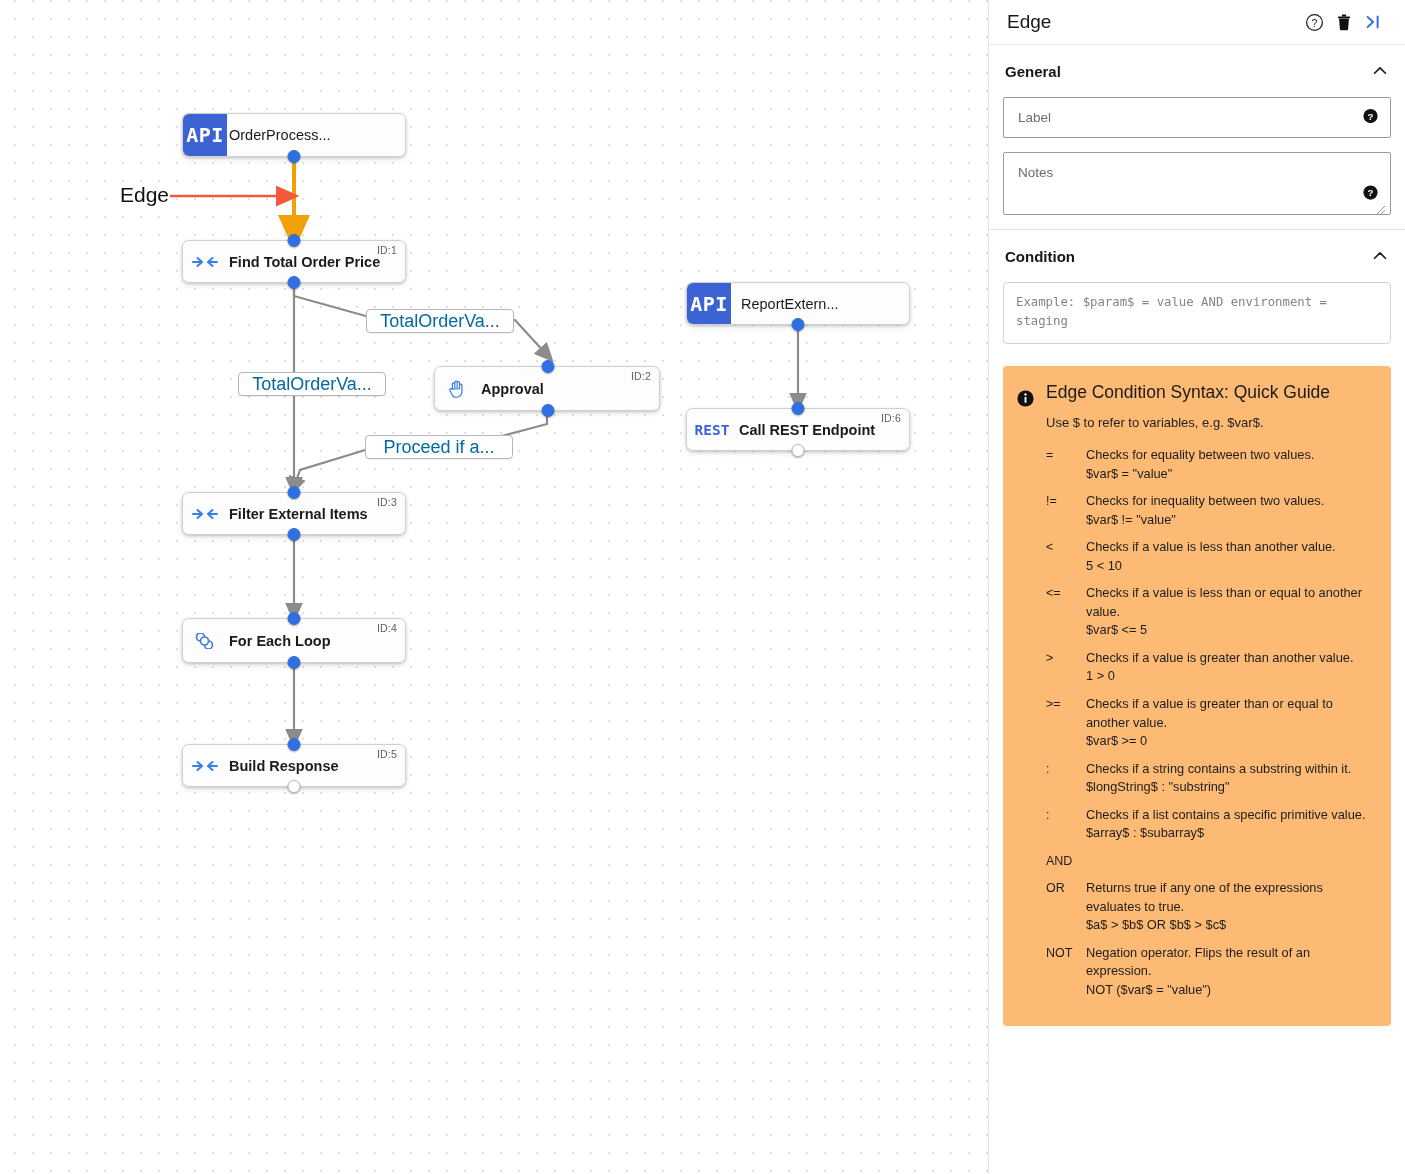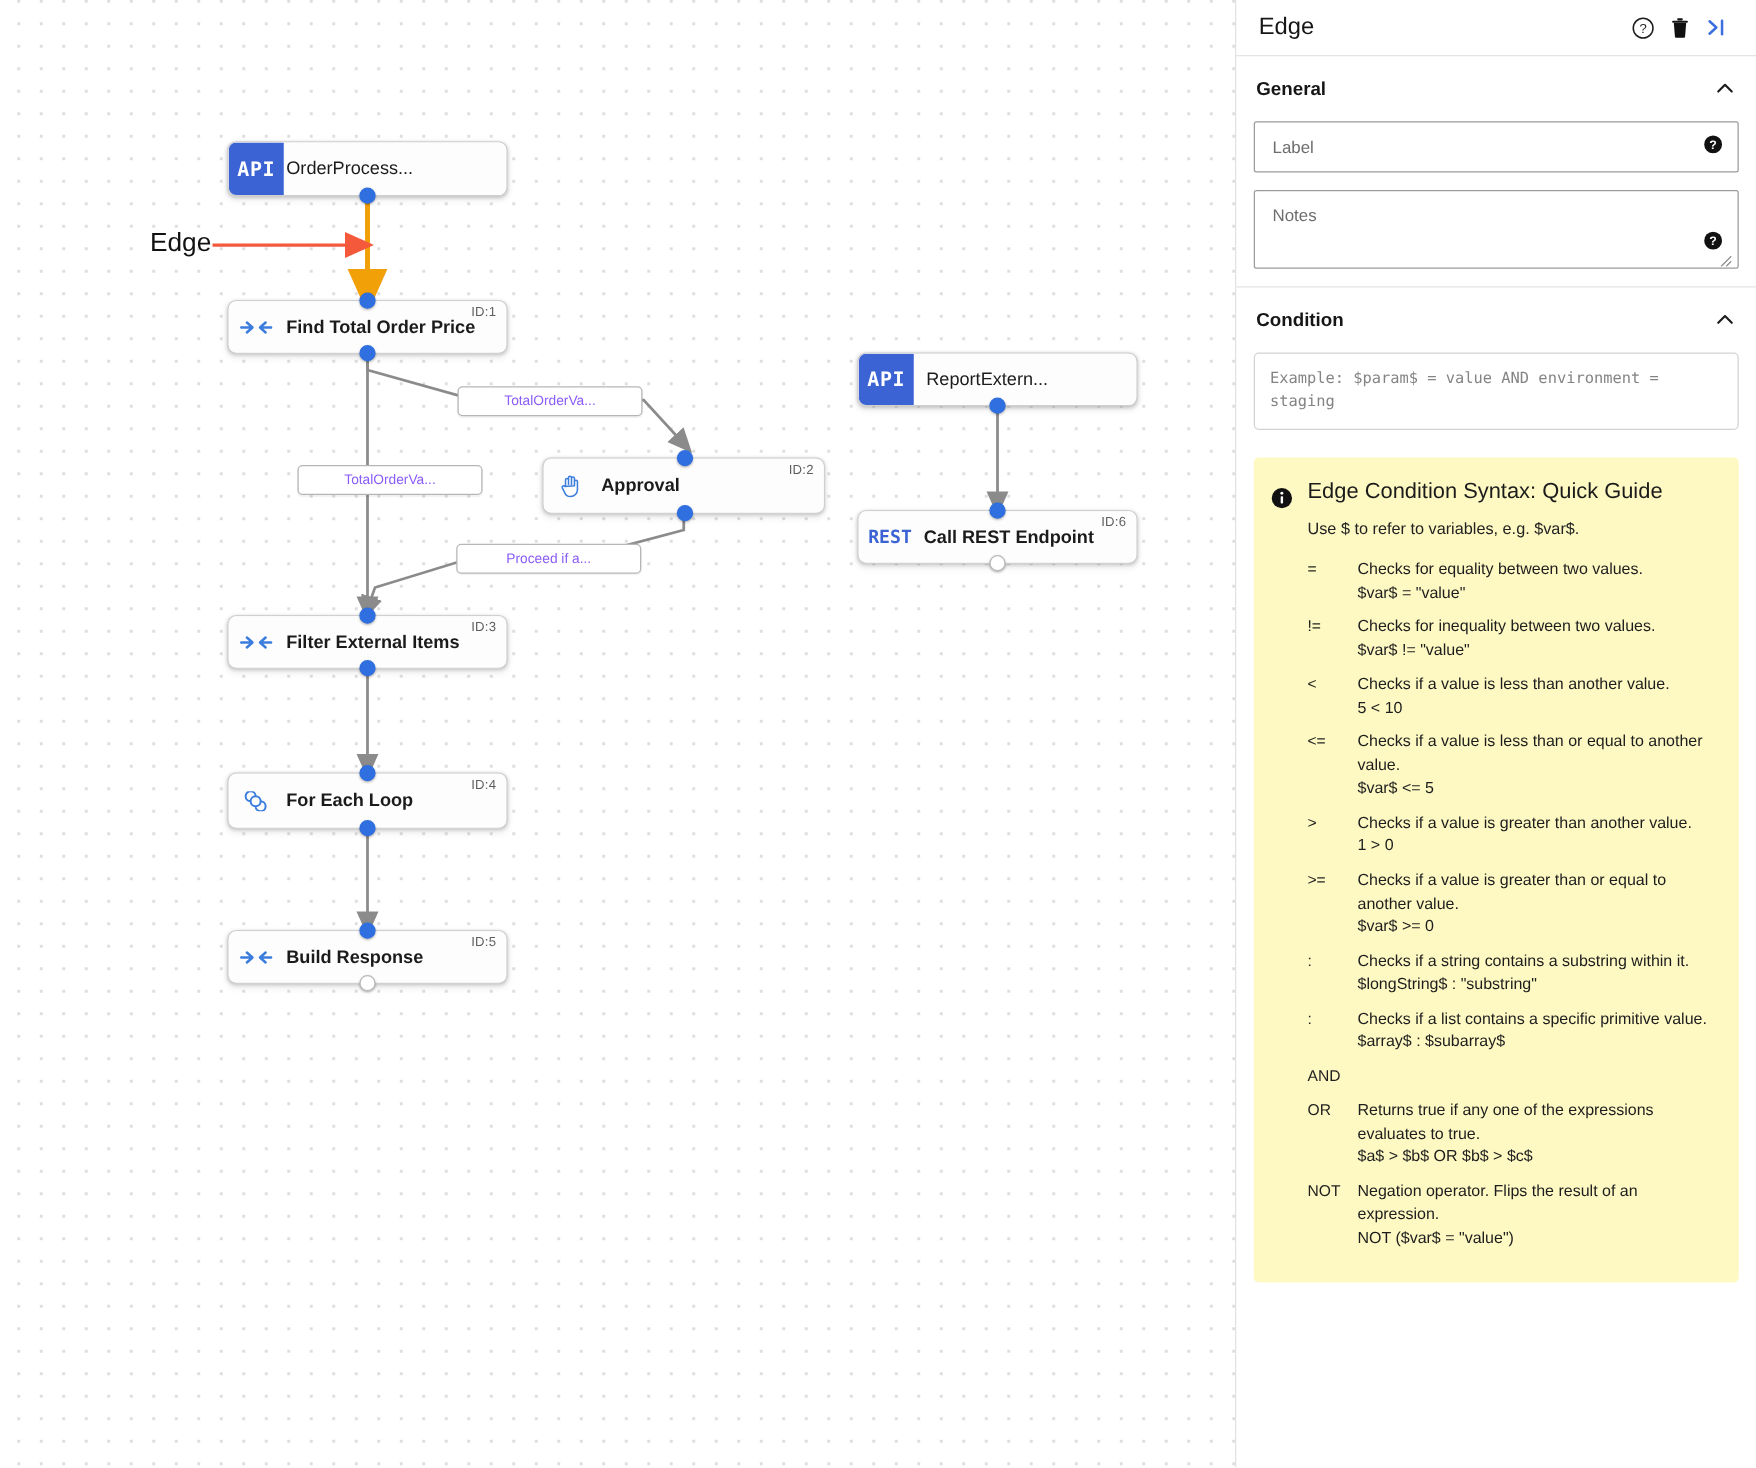--- a/index.html
+++ b/index.html
@@ -35,21 +35,21 @@
   .node-inner { display:flex; align-items:center; width:100%; height:100%; border-radius:6px; overflow:hidden; background:#fdfdfd;}
   .node-icon {
     width: 44px; min-width:44px; height: 100%;
     display: flex; align-items: center; justify-content: center;
   }
   .badge-api {
     width: 44px; min-width:44px; align-self: stretch; height:100%;
     background: #3b63d4;
     color: #fff;
     font-family: "DejaVu Sans Mono", monospace;
-    font-size: 16px; font-weight: 700; letter-spacing: .5px;
+    font-size: 20px; font-weight: 700; letter-spacing: .5px;
     display: flex; align-items: center; justify-content: center;
   }
   .badge-rest {
     width: 50px; min-width:50px; height:100%;
     color: #3b63d4;
     font-family: "DejaVu Sans Mono", monospace;
     font-size: 14.5px; font-weight: 700;
     display: flex; align-items: center; justify-content: center;
   }
   .node-title {
@@ -70,21 +70,21 @@
   }
   .port.top { top: -7px; }
   .port.bottom { bottom: -7px; }
   .port.hollow { background: #ffffff; border: 1px solid #b9b9b9; }
 
   .edge-label {
     position: absolute;
     background: #ffffff;
     border: 1px solid #b6b6b6;
     border-radius: 4px;
-    font-size: 11px; color: #8b5cf6;
+    font-size: 18px; color: #0369a1;
     display: flex; align-items: center; justify-content: center;
     height: 24px;
     box-shadow: 0 1px 1px rgba(0,0,0,.06);
     white-space: nowrap;
   }
 
   .annot-label {
     position: absolute;
     font-size: 21px; color: #111;
     font-family: "Liberation Sans", sans-serif;
@@ -148,21 +148,21 @@
     min-height: 62px;
     font-family: "DejaVu Sans Mono", monospace;
     font-size: 12.3px;
     color: #848484;
     line-height: 1.55;
     background: #fff;
   }
 
   .guide {
     margin-top: 22px;
-    background: #fef9c3;
+    background: #fdba74;
     border-radius: 4px;
     padding: 16px 16px 18px 14px;
     display: flex;
     gap: 12px;
   }
   .guide-info { width: 17px; min-width:17px; padding-top: 8px; }
   .guide-body { flex: 1; }
   .guide-title { font-size: 17.5px; color: #1b1b1b; font-weight: 400; margin-bottom: 12px; }
   .guide-sub { font-size: 13px; color: #222; margin-bottom: 16px; }
   .op-row { display: flex; margin-bottom: 9px; }

